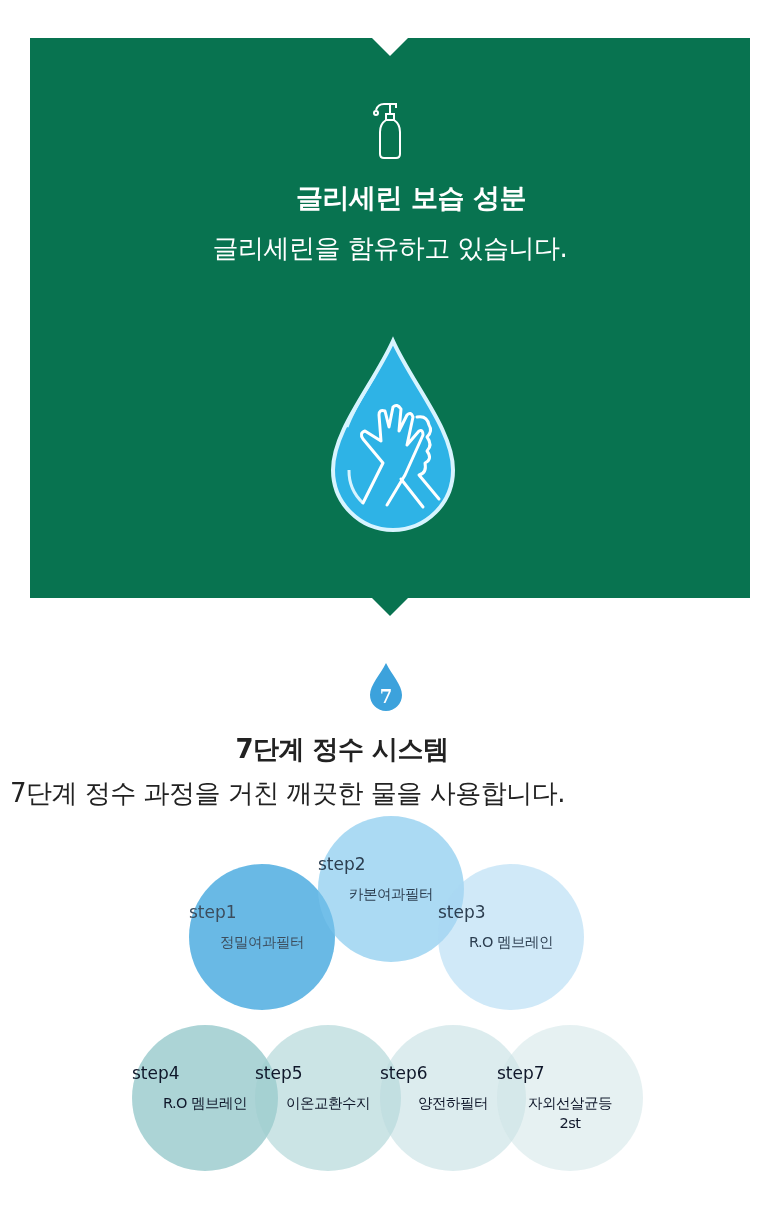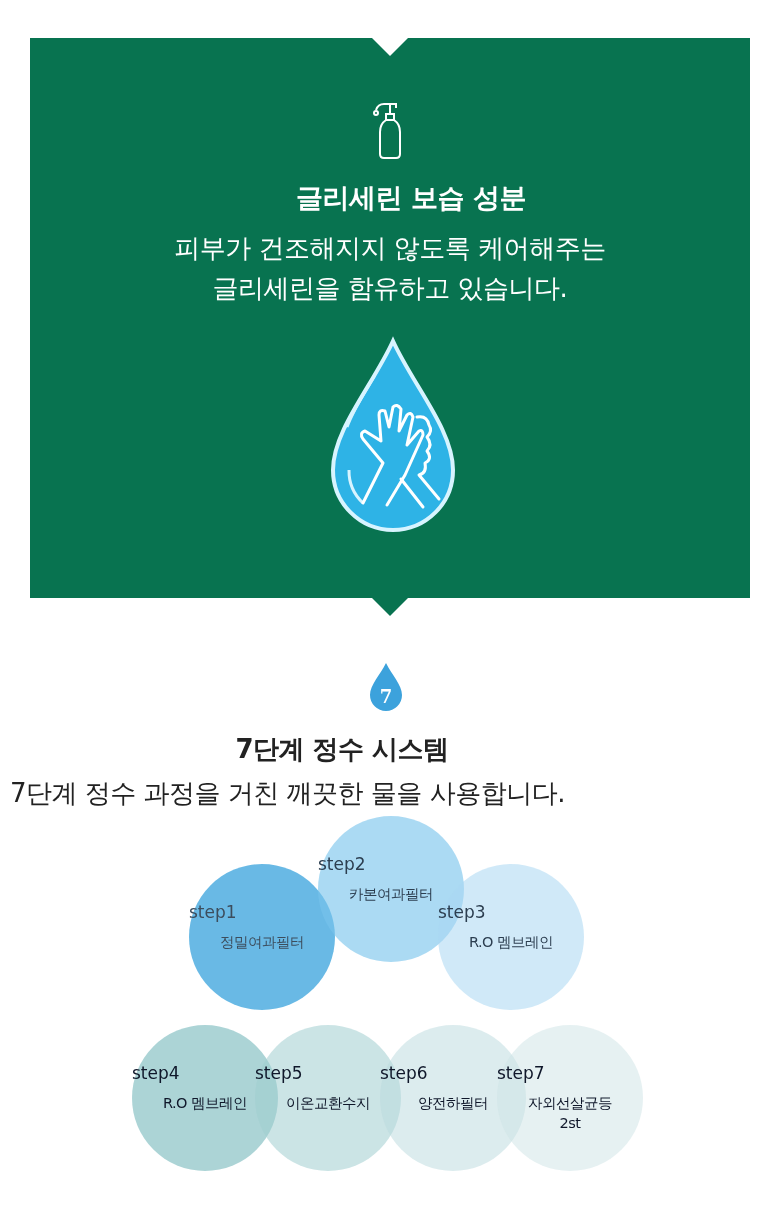--- a/index.html
+++ b/index.html
@@ -40,21 +40,20 @@
   <path d="M14 4 H26 V8"></path>
   <path d="M20 4 V14"></path>
   <path d="M14 4 Q8 4 6 10"></path>
   <circle cx="6" cy="13" r="2"></circle>
   <rect x="16" y="14" width="8" height="6"></rect>
   <path d="M16 20 Q10 24 10 32 V54 Q10 58 14 58 H26 Q30 58 30 54 V32 Q30 24 24 20"></path>
 </svg>
 
 <div class="panel-title">글리세린 보습 성분</div>
 <div class="panel-desc">
-  <div>피부가 건조해지지 않도록 케어해주는</div>
   <div>글리세린을 함유하고 있습니다.</div>
 </div>
 
 <svg class="hand-drop" viewBox="0 0 140 200">
   <path d="M70 6 C50 50 10 95 10 135 A60 60 0 0 0 130 135 C130 95 90 50 70 6 Z" fill="#2eb3e6" stroke="#d7f4ff" stroke-width="4"></path>
   <path d="M26 135 A44 44 0 0 0 40 168" fill="none" stroke="#d7f4ff" stroke-width="3"></path>
   <path d="M52 40 C40 60 30 75 24 92" fill="none" stroke="#d7f4ff" stroke-width="3"></path>
   <g fill="none" stroke="#ffffff" stroke-width="3" stroke-linejoin="round" stroke-linecap="round">
     <path d="M40 168 L60 128 L40 104 Q36 98 42 96 L58 106 L56 80 Q56 74 62 76 L66 92 L70 72 Q74 68 78 74 L76 96 L84 80 Q88 76 90 82 L84 110 L96 96 Q100 94 100 100 L82 140 L64 170"></path>
     <path d="M94 82 Q104 80 106 90 Q110 96 104 102 Q110 110 104 116 Q110 124 102 128 Q104 138 96 140 L116 164"></path>

